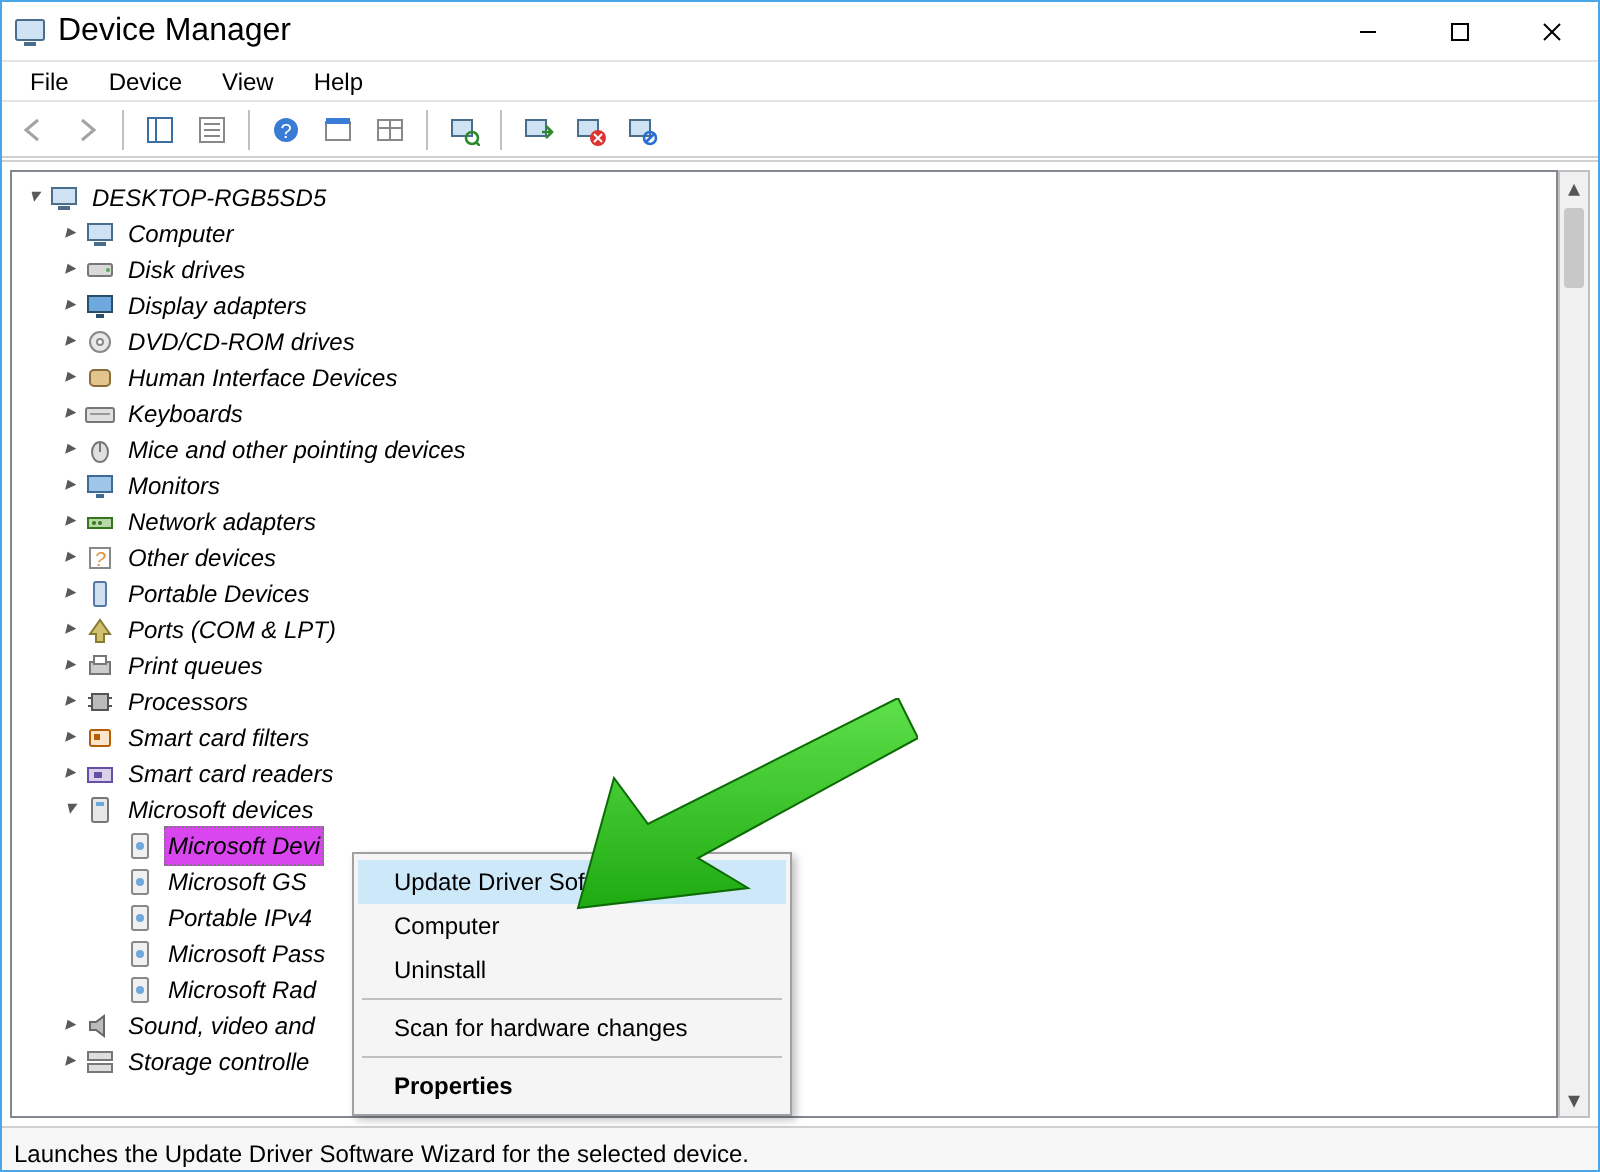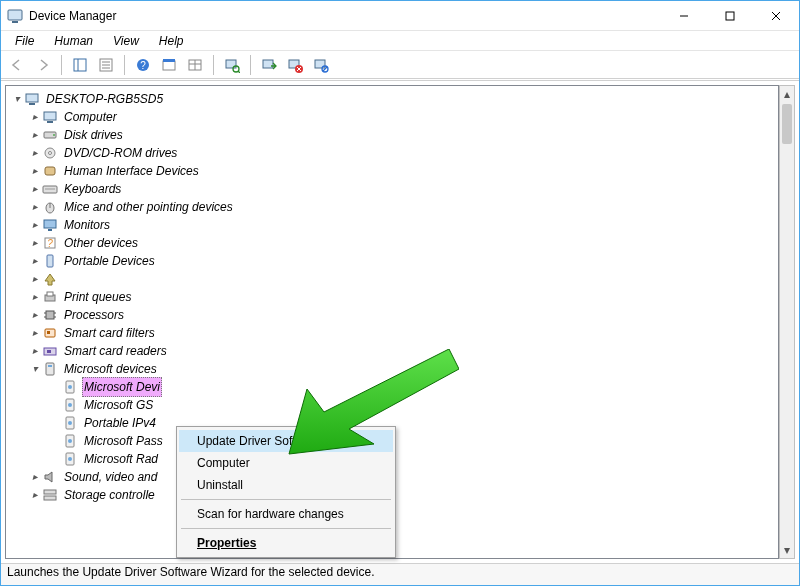--- a/index.html
+++ b/index.html
@@ -19,36 +19,35 @@
   .titlebar {
     display: flex;
     align-items: center;
     height: 30px;
     padding: 0 0 0 6px;
     border-bottom: 1px solid #e5e5e5;
   }
   .titlebar .app-icon {
     width: 16px; height: 16px; margin-right: 6px;
   }
-  .titlebar .title { flex: 0 0 auto; font-size: 12px; }
+  .titlebar .title { flex: 0 0 auto; font-size: 16px; }
   .titlebar .spacer { flex: 1; }
   .titlebar .winbtn {
     width: 46px; height: 30px; display: flex; align-items: center; justify-content: center;
     font-family: system-ui, sans-serif;
     cursor: default;
   }
   .titlebar .winbtn svg { display:block; }
   
   .menubar {
     display: flex; align-items: center;
     height: 20px;
     padding: 0 4px;
     border-bottom: 1px solid #e5e5e5;
     font-size: 12px;
-    font-style: italic;
   }
   .menubar .menuitem { padding: 2px 10px; cursor: default; }
   
   .toolbar {
     display: flex; align-items: center;
     height: 28px;
     padding: 2px 4px;
     border-bottom: 1px solid #d0d0d0;
     gap: 2px;
   }
@@ -83,40 +82,40 @@
     white-space: nowrap;
   }
   .node { display:flex; align-items:center; height:18px; cursor:default;}
   .expander { width:14px; text-align:center; color:#5a5a5a; font-size:10px; }
   .expander.open::before { content:"▾"; }
   .expander.closed::before { content:"▸"; }
   .expander.none::before { content:""; }
   .devicon { width:16px; height:16px; margin-right:4px; display:inline-flex; align-items:center; justify-content:center;}
   .node .label { padding:0 2px; }
   .node.selected .label {
-    background:#f0abfc; border:1px dotted #7a7a7a; padding:0 1px;text-align:center;
+    background:#d946ef; border:1px dotted #7a7a7a; padding:0 1px;text-align:center;
   }
   .lvl0 { padding-left: 2px; }
   .lvl1 { padding-left: 20px; }
   .lvl2 { padding-left: 40px; }
   
   .vscroll {
     position:absolute; top:4px; right:4px; bottom:4px;
     width:16px; background:#f0f0f0; border:1px solid #c0c0c0;
     display:flex; flex-direction:column; justify-content:space-between; align-items:center;
   }
   .vscroll .arrow { width:100%; height:16px; display:flex; align-items:center; justify-content:center; color:#555;}
   .vscroll .thumb { position:absolute; top:18px; left:2px; right:2px; height:40px; background:#c8c8c8; border-radius:2px;}
   
   .statusbar {
     position:absolute; left:0; right:0; bottom:0; height:22px;
     border-top:1px solid #d0d0d0;
     padding: 6px 6px;
     font-size:12px;
-    display:flex; align-items:flex-end;
+    display:flex; align-items:flex-start;
     background:#f7f7f7;
   }
   
   .context-menu {
     position:absolute;
     left:175px; top:425px;
     width:220px;
     background:#f5f5f5;
     border:1px solid #a0a0a0;
     box-shadow:2px 2px 4px rgba(0,0,0,0.25);
@@ -127,21 +126,21 @@
   .context-menu .mi {
     padding:4px 18px;
     cursor:default;
   }
   .context-menu .mi.hl {
     background:#cde8f9;
   }
   .context-menu .msep {
     height:1px; background:#c0c0c0; margin:3px 2px;
   }
-  .context-menu .mi.bold { font-weight:700;text-decoration:underline; }
+  .context-menu .mi.bold { font-weight:700; }
   
   .arrow-annot {
     position:absolute;
     left:278px; top:348px;
     width:180px; height:110px;
     z-index:20;
     pointer-events:none;
   }
 </style>
 </head>
@@ -169,21 +168,21 @@
   <div class="winbtn">
     <svg width="10" height="10">
         <line x1="1" y1="1" x2="9" y2="9" stroke="#000"></line>
         <line x1="9" y1="1" x2="1" y2="9" stroke="#000"></line>
       </svg>
   </div>
 </div>
 
 <div class="menubar">
   <div class="menuitem">File</div>
-  <div class="menuitem">Human</div>
+  <div class="menuitem">Device</div>
   <div class="menuitem">View</div>
   <div class="menuitem">Help</div>
 </div>
 
 <div class="toolbar">
   <div class="tbtn disabled">
     <svg width="16" height="16">
         <path d="M10 3 L4 8 L10 13" fill="none" stroke="#666" stroke-width="1.5"></path>
       </svg>
   </div>
@@ -289,20 +288,30 @@
               <rect x="2" y="5" width="12" height="6" rx="1" fill="#d9d9d9" stroke="#777"></rect>
               <circle cx="12" cy="8" r="1" fill="#5a5"></circle>
             </svg>
           </span>
           <span class="label">Disk drives</span>
         </div>
         <div class="node lvl1">
           <span class="expander closed"></span>
           <span class="devicon">
             <svg width="16" height="16" viewBox="0 0 16 16">
+              <rect x="2" y="3" width="12" height="8" fill="#6fa8dc" stroke="#2a4d6b"></rect>
+              <rect x="6" y="12" width="4" height="2" fill="#2a4d6b"></rect>
+            </svg>
+          </span>
+          <span class="label">Display adapters</span>
+        </div>
+        <div class="node lvl1">
+          <span class="expander closed"></span>
+          <span class="devicon">
+            <svg width="16" height="16" viewBox="0 0 16 16">
               <circle cx="8" cy="8" r="5" fill="#e8e8e8" stroke="#888"></circle>
               <circle cx="8" cy="8" r="1.5" fill="#fff" stroke="#888"></circle>
             </svg>
           </span>
           <span class="label">DVD/CD-ROM drives</span>
         </div>
         <div class="node lvl1">
           <span class="expander closed"></span>
           <span class="devicon">
             <svg width="16" height="16" viewBox="0 0 16 16">
@@ -338,20 +347,31 @@
               <rect x="2" y="3" width="12" height="8" fill="#9fc5e8" stroke="#3d6b95"></rect>
               <rect x="6" y="12" width="4" height="2" fill="#3d6b95"></rect>
             </svg>
           </span>
           <span class="label">Monitors</span>
         </div>
         <div class="node lvl1">
           <span class="expander closed"></span>
           <span class="devicon">
             <svg width="16" height="16" viewBox="0 0 16 16">
+              <rect x="2" y="6" width="12" height="5" fill="#b6d7a8" stroke="#38761d"></rect>
+              <circle cx="5" cy="8.5" r="1" fill="#38761d"></circle>
+              <circle cx="8" cy="8.5" r="1" fill="#38761d"></circle>
+            </svg>
+          </span>
+          <span class="label">Network adapters</span>
+        </div>
+        <div class="node lvl1">
+          <span class="expander closed"></span>
+          <span class="devicon">
+            <svg width="16" height="16" viewBox="0 0 16 16">
               <rect x="3" y="3" width="10" height="10" fill="#fff" stroke="#888"></rect>
               <text x="8" y="12" text-anchor="middle" font-size="10" fill="#e69138">?</text>
             </svg>
           </span>
           <span class="label">Other devices</span>
         </div>
         <div class="node lvl1">
           <span class="expander closed"></span>
           <span class="devicon">
             <svg width="16" height="16" viewBox="0 0 16 16">
@@ -360,20 +380,21 @@
           </span>
           <span class="label">Portable Devices</span>
         </div>
         <div class="node lvl1">
           <span class="expander closed"></span>
           <span class="devicon">
             <svg width="16" height="16" viewBox="0 0 16 16">
               <path d="M3 10 L8 3 L13 10 L10 10 L10 14 L6 14 L6 10 Z" fill="#d0c070" stroke="#8a7a30"></path>
             </svg>
           </span>
+          <span class="label">Ports (COM &amp; LPT)</span>
         </div>
         <div class="node lvl1">
           <span class="expander closed"></span>
           <span class="devicon">
             <svg width="16" height="16" viewBox="0 0 16 16">
               <rect x="3" y="6" width="10" height="6" fill="#ccc" stroke="#777"></rect>
               <rect x="5" y="3" width="6" height="4" fill="#fff" stroke="#777"></rect>
             </svg>
           </span>
           <span class="label">Print queues</span>

